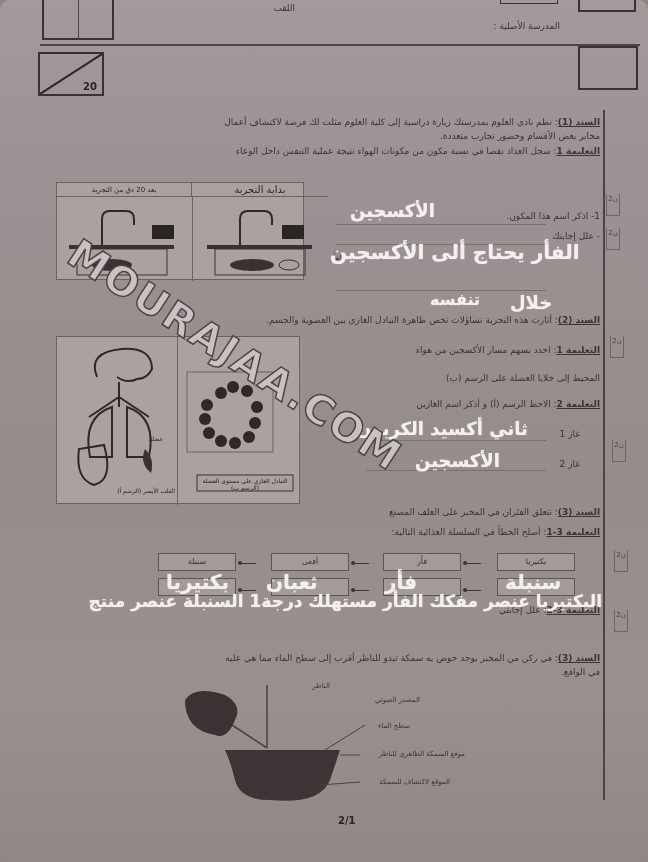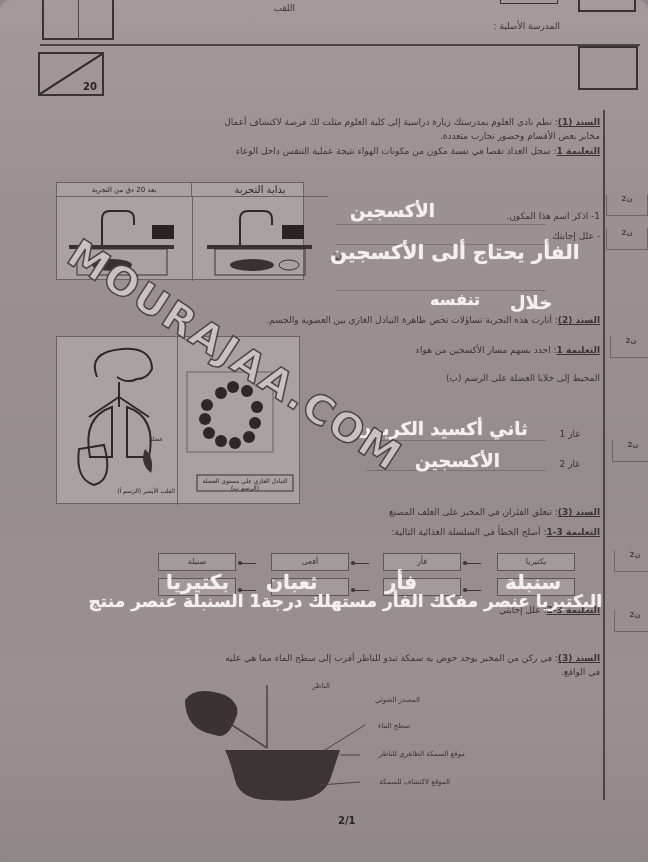--- a/index.html
+++ b/index.html
@@ -21,23 +21,23 @@
   .small { font-size: 9px; line-height: 13px; color: #3b3334; }
   .bold-under { font-weight: bold; text-decoration: underline; }
   .hand {
     position: absolute; color: #f4f0f0; font-weight: bold; direction: rtl;
     text-shadow: 0 0 1px #ddd;
     white-space: nowrap;
   }
   .divider { position: absolute; height: 1px; background: #5e5555; }
   .vline { position: absolute; width: 2px; background: #4b4344; }
   .margin-badge {
-    position: absolute; width: 42px; height: 22px; border-bottom: 1px solid #6e6666;
+    position: absolute; width: 14px; height: 22px; border-bottom: 1px solid #6e6666;
     border-left: 1px solid #6e6666; border-right: 1px solid #6e6666;
-    font-size: 7px; color: #4a4242; text-align: center; line-height: 10px; font-weight: bold;
+    font-size: 7px; color: #4a4242; text-align: center; line-height: 10px;
   }
   .figure-frame { position: absolute; border: 1px solid #6b6262; background: #aaa1a1; }
   .chain-box {
     position: absolute; width: 78px; height: 18px; border: 1px solid #5e5656;
     font-size: 8px; text-align: center; line-height: 16px; color: #3b3334; background: #a39a9a;
   }
   .arrow { position: absolute; height: 1px; background: #3d3536; width: 16px; }
   .arrow::after { content: ""; position: absolute; left: -2px; top: -2px; width: 4px; height: 4px; border-radius: 50%; background: #3d3536; }
   .watermark {
     position: absolute; left: 85px; top: 230px; transform: rotate(33deg);
@@ -145,20 +145,23 @@
     </svg>
     <div class="abs" style="left:142px;top:140px;width:92px;font-size:6px;text-align:center;">التبادل الغازي على مستوى العضلة (الرسم ب)</div>
     <div class="abs" style="left:60px;top:150px;width:58px;font-size:6px;text-align:center;">القلب الأيسر (الرسم أ)</div>
     <div class="abs" style="left:92px;top:98px;font-size:6px;">عضلة</div>
   </div>
 
   <div class="abs small rtl" style="left:312px;top:344px;width:288px;">
     <span class="bold-under">التعليمة 1</span><span>: احدد بسهم مسار الأكسجين من هواء</span>
   </div>
   <div class="abs small rtl" style="left:312px;top:372px;width:288px;">المحيط إلى خلايا العضلة على الرسم (ب)</div>
+  <div class="abs small rtl" style="left:312px;top:398px;width:288px;">
+    <span class="bold-under">التعليمة 2</span><span>: الاحظ الرسم (أ) و أذكر اسم الغازين</span>
+  </div>
   <div class="abs small rtl" style="left:540px;top:428px;width:40px;">غاز 1</div>
   <div class="abs small rtl" style="left:540px;top:458px;width:40px;">غاز 2</div>
   <div class="divider" style="left:366px;top:440px;width:180px;background:#7a7171;"></div>
   <div class="divider" style="left:366px;top:470px;width:180px;background:#7a7171;"></div>
   <div class="hand" style="left:356px;top:418px;font-size:18px;">ثاني أكسيد الكربون</div>
   <div class="hand" style="left:415px;top:450px;font-size:18px;">الأكسجين</div>
 
   <div class="abs small rtl" style="left:200px;top:506px;width:400px;">
     <span class="bold-under">السند (3)</span><span>: تتعلق الفئران في المخبر على العلف المصنع</span>
   </div>

